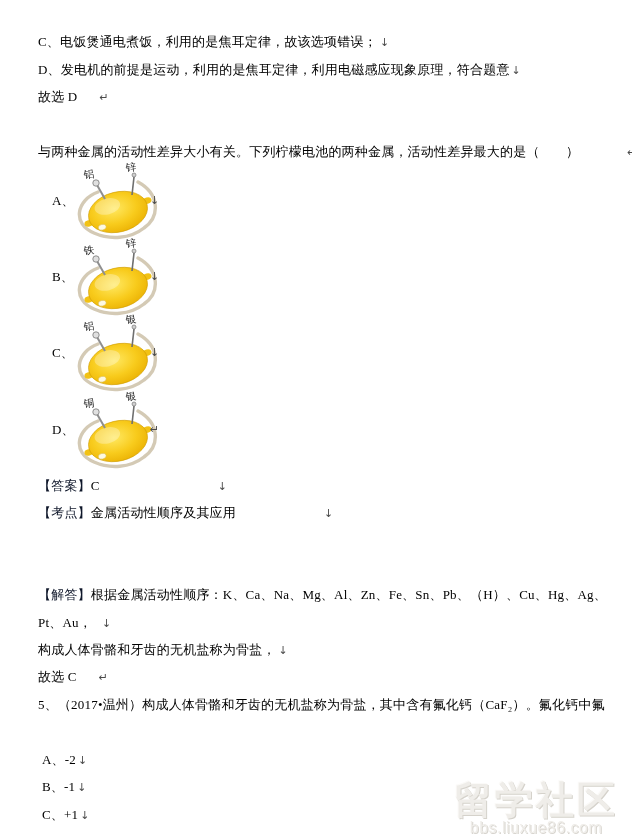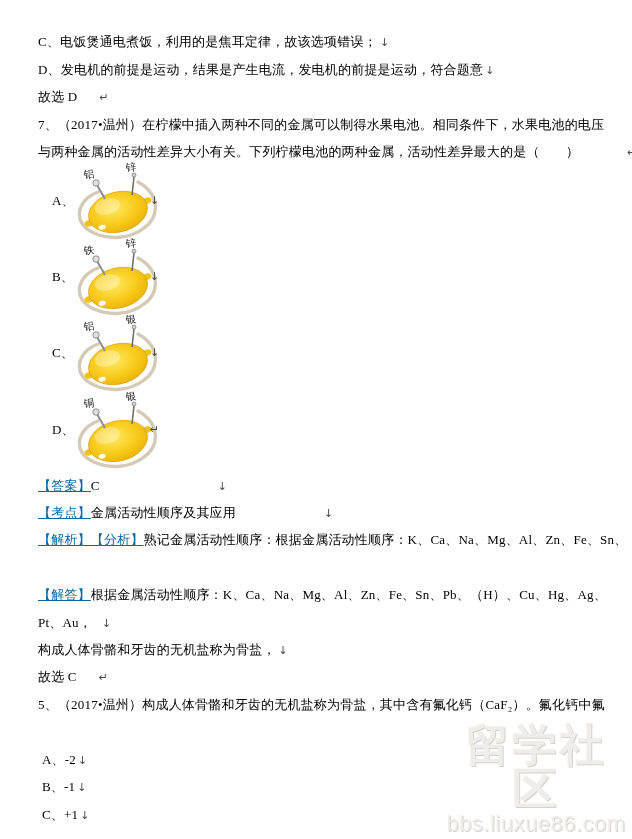--- a/index.html
+++ b/index.html
@@ -2,53 +2,52 @@
 <html><head>
 <meta charset="utf-8">
 <style>
   html,body{margin:0;padding:0;background:#fff;}
   .page{
     position:relative;width:632px;height:839px;background:#ffffff;
     font-family:"Liberation Serif","DejaVu Serif",serif;
     font-size:13px;color:#000;overflow:hidden;
   }
   .tl{position:absolute;white-space:nowrap;letter-spacing:0.2px;}
-  .tag{color:#0369a1;text-decoration:underline;}
+  .tag{color:#0f172a;}
   .mk{color:#4a4a4a;font-family:"DejaVu Sans",sans-serif;font-size:11px;}
   .lemon-row{position:absolute;left:50px;width:180px;height:78px;}
   .opt-letter{position:absolute;left:2px;top:30px;}
   .lemon-svg{position:absolute;left:18px;top:0;}
   .row-mark{position:absolute;left:100px;top:32px;}
   .watermark{
     position:absolute;right:4px;bottom:2px;width:184px;text-align:center;
     color:#e9e7e2;user-select:none;
   }
   .wm-title{
-    font-size:44px;font-weight:bold;letter-spacing:3px;line-height:1.0;
+    font-size:38px;font-weight:bold;letter-spacing:3px;line-height:1.0;
     color:#efede9;text-shadow:1px 1px 0 #d5d2cb,-1px -1px 0 #fbfaf8;
     font-family:"Liberation Sans",sans-serif;
   }
   .wm-url{
-    font-size:22px;color:#efede9;letter-spacing:0.5px;
+    font-size:16px;color:#efede9;letter-spacing:0.5px;
     text-shadow:1px 1px 0 #d8d5cf;
     font-family:"Liberation Sans",sans-serif;
   }
 </style>
 </head>
 <body>
 
 <div class="page">
 
   <div class="tl" style="left:38px;top:33px"><span>C、电饭煲通电煮饭，利用的是焦耳定律，故该选项错误；</span><span class="mk" style="margin-left:3px">↓</span></div>
 
-  <div class="tl" style="left:38px;top:61px"><span>D、发电机的前提是运动，结果是产生电流，发电机的前提是运动，符合题意</span><span class="mk" style="margin-left:2px">↓</span></div>
+  <div class="tl" style="left:38px;top:61px"><span>D、发电机的前提是运动，利用的是焦耳定律，利用电磁感应现象原理，符合题意</span><span class="mk" style="margin-left:2px">↓</span></div>
 
   <div class="tl" style="left:38px;top:88px"><span>故选 D</span><span class="mk" style="margin-left:22px">↵</span></div>
 
-  <div class="tl" style="left:38px;top:116px">7、（2017•温州）在柠檬中插入两种不同的金属可以制得水果电池。相同条件下，水果电池的电压</div>
   <div class="tl" style="left:38px;top:143px"><span>与两种金属的活动性差异大小有关。下列柠檬电池的两种金属，活动性差异最大的是（　　）</span><span class="mk" style="margin-left:48px">↵</span></div>
 
   <svg width="0" height="0" style="position:absolute">
     <defs>
       <radialGradient id="lemonGrad" cx="45%" cy="40%" r="68%">
         <stop offset="0%" stop-color="#ffe860"></stop>
         <stop offset="55%" stop-color="#f8cb1c"></stop>
         <stop offset="100%" stop-color="#e9ae00"></stop>
       </radialGradient>
     </defs>
@@ -135,21 +134,20 @@
       <text x="16" y="16" font-size="10.5" fill="#1a1a1a" transform="rotate(-8 20 14)">铜</text>
       <text x="58" y="9" font-size="10.5" fill="#1a1a1a" transform="rotate(-8 62 7)">银</text>
     </svg>
     <span class="mk row-mark">↵</span>
   </div>
 
   <div class="tl" style="left:38px;top:477px"><span class="tag">【答案】</span><span>C</span><span class="mk" style="margin-left:118px">↓</span></div>
 
   <div class="tl" style="left:38px;top:504px"><span class="tag">【考点】</span><span>金属活动性顺序及其应用</span><span class="mk" style="margin-left:88px">↓</span></div>
 
-  <div class="tl" style="left:38px;top:531px"><span class="tag">【解析】</span><span class="tag">【分析】</span><span>熟记金属活动性顺序：根据金属活动性顺序：K、Ca、Na、Mg、Al、Zn、Fe、Sn、</span></div>
 
 
   <div class="tl" style="left:38px;top:586px"><span class="tag">【解答】</span><span>根据金属活动性顺序：K、Ca、Na、Mg、Al、Zn、Fe、Sn、Pb、（H）、Cu、Hg、Ag、</span></div>
 
   <div class="tl" style="left:38px;top:614px"><span>Pt、Au，</span><span class="mk" style="margin-left:10px">↓</span></div>
 
   <div class="tl" style="left:38px;top:641px"><span>构成人体骨骼和牙齿的无机盐称为骨盐，</span><span class="mk" style="margin-left:3px">↓</span></div>
 
   <div class="tl" style="left:38px;top:668px"><span>故选 C</span><span class="mk" style="margin-left:22px">↵</span></div>
 

